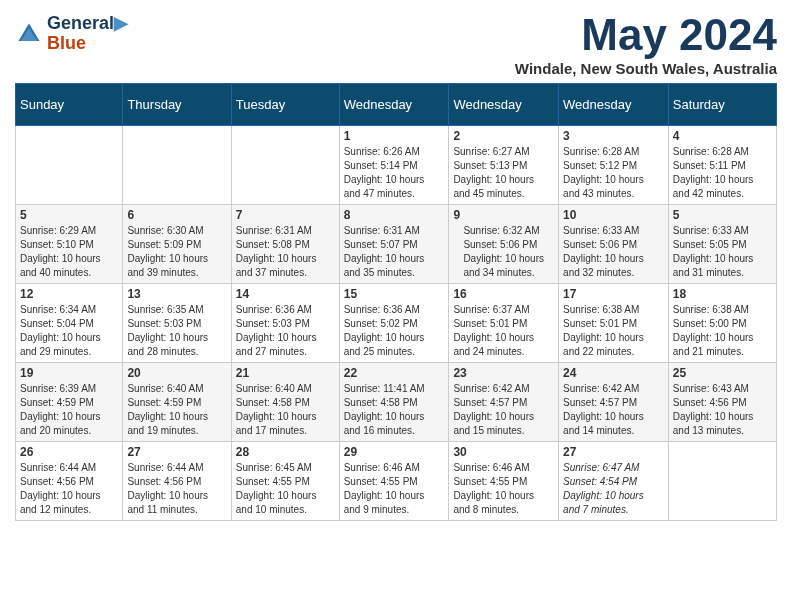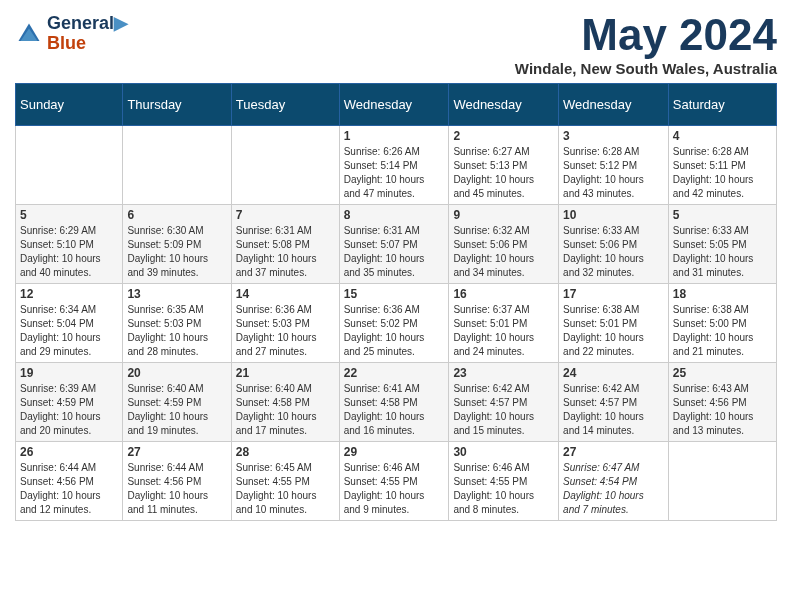--- a/index.html
+++ b/index.html
@@ -183,21 +183,21 @@
         </td>
         <td>
           <span class="day-num">8</span>
           <div class="day-info" style="white-space: pre-line;">Sunrise: 6:31 AM
 Sunset: 5:07 PM
 Daylight: 10 hours
 and 35 minutes.</div>
         </td>
         <td>
           <span class="day-num">9</span>
-          <div class="day-info" style="white-space: pre-line;">Sunrise: 6:32 AM
+          <div class="day-info" style="white-space: pre-line; margin-left: 10px;">Sunrise: 6:32 AM
 Sunset: 5:06 PM
 Daylight: 10 hours
 and 34 minutes.</div>
         </td>
         <td>
           <span class="day-num">10</span>
           <div class="day-info" style="white-space: pre-line;">Sunrise: 6:33 AM
 Sunset: 5:06 PM
 Daylight: 10 hours
 and 32 minutes.</div>
@@ -278,21 +278,21 @@
         </td>
         <td>
           <span class="day-num">21</span>
           <div class="day-info" style="white-space: pre-line;">Sunrise: 6:40 AM
 Sunset: 4:58 PM
 Daylight: 10 hours
 and 17 minutes.</div>
         </td>
         <td>
           <span class="day-num">22</span>
-          <div class="day-info" style="white-space: pre-line;">Sunrise: 6:41 AM
+          <div class="day-info" style="white-space: pre-line;">Sunrise: 11:41 AM
 Sunset: 4:58 PM
 Daylight: 10 hours
 and 16 minutes.</div>
         </td>
         <td>
           <span class="day-num">23</span>
           <div class="day-info" style="white-space: pre-line;">Sunrise: 6:42 AM
 Sunset: 4:57 PM
 Daylight: 10 hours
 and 15 minutes.</div>

